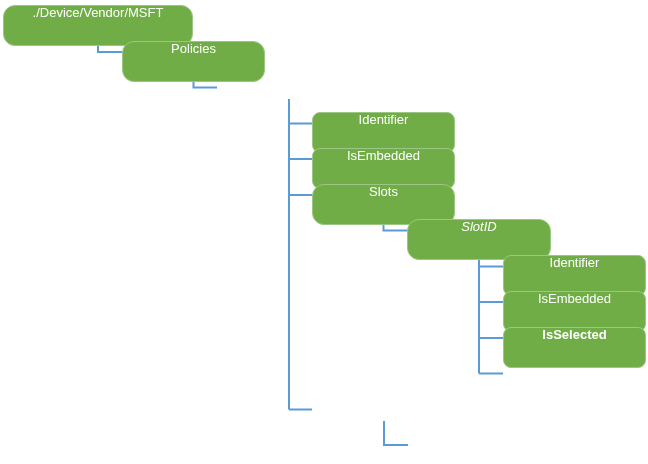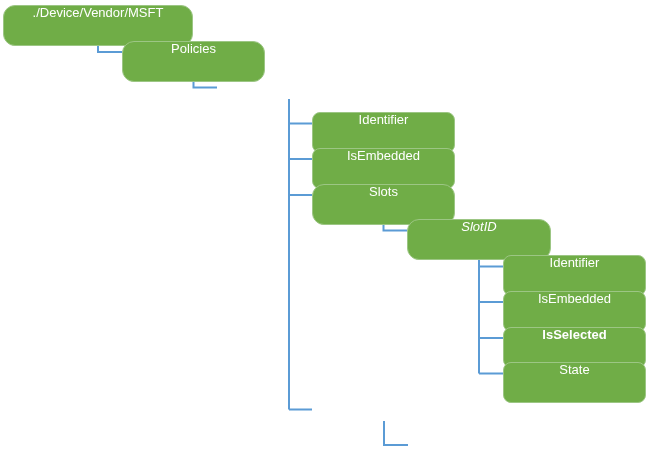--- a/index.html
+++ b/index.html
@@ -107,19 +107,16 @@
   </div>
 
   <div class="node rect" id="n-isembedded2">
     <span>IsEmbedded</span>
   </div>
 
   <div class="node rect" id="n-isselected">
     <span>IsSelected</span>
   </div>
 
-  <div class="node rect" id="n-state">
-    <span>State</span>
-  </div>
 
 
 
 </div>
 
 </body></html>

